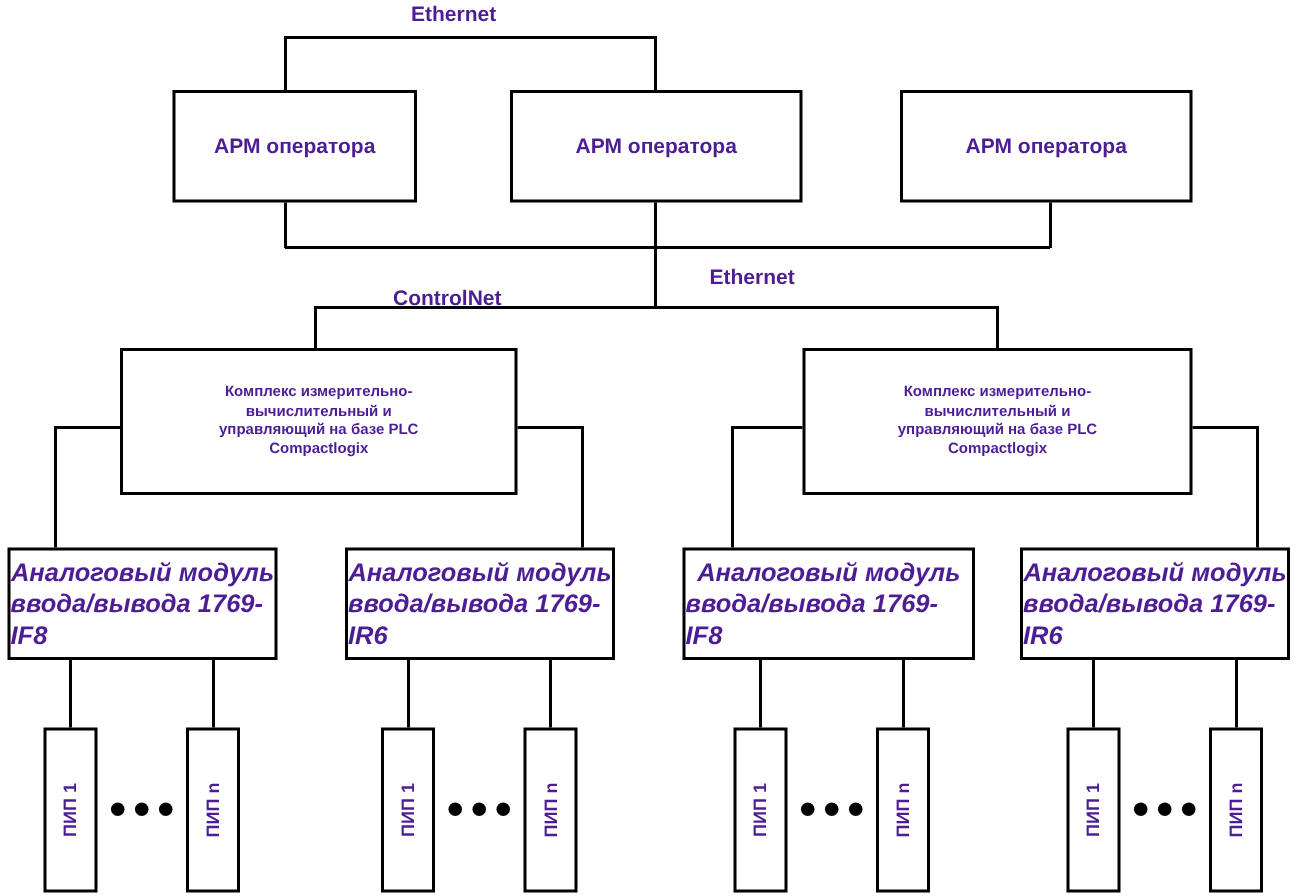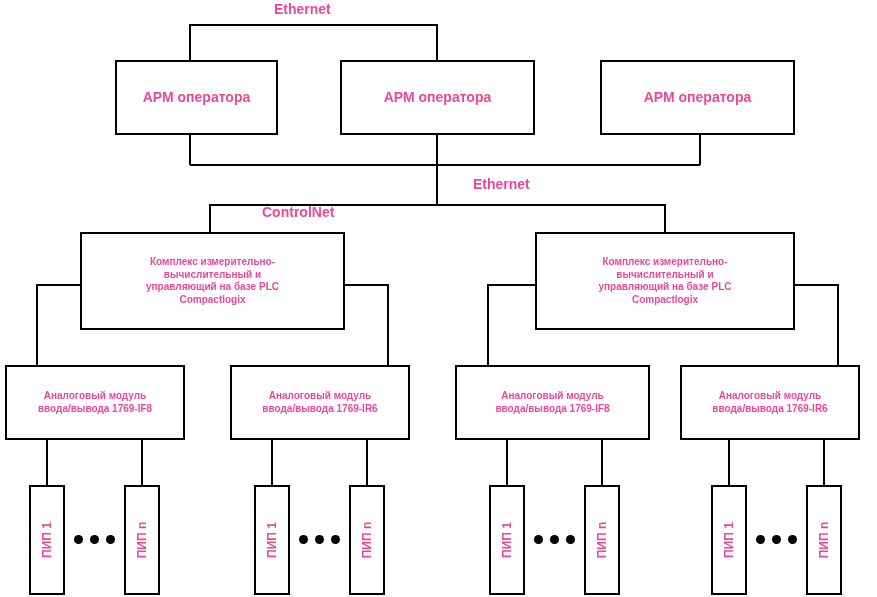--- a/index.html
+++ b/index.html
@@ -2,21 +2,21 @@
 <html><head>
 <meta charset="utf-8">
 <style>
   html, body { margin: 0; padding: 0; background: #ffffff; }
   .stage {
     position: relative;
     width: 877px;
     height: 597px;
     background: #ffffff;
     font-family: "Liberation Sans", sans-serif;
-    color: #ec4899;
+    color: #4c1d95;
     overflow: hidden;
   }
   .lines-layer {
     position: absolute;
     left: 0; top: 0;
     width: 877px; height: 597px;
     z-index: 1;
   }
   .box {
     position: absolute;
@@ -26,21 +26,21 @@
     display: flex;
     flex-direction: column;
     align-items: center;
     justify-content: center;
     font-weight: bold;
     z-index: 2;
     line-height: 1.25;
   }
   .ws-box { font-size: 14px; }
   .plc-box { font-size: 10px; }
-  .mod-box { font-size: 10px; }
+  .mod-box { font-size: 17px; font-style: italic; }
   .sensor-box {
     position: absolute;
     box-sizing: border-box;
     width: 36px;
     height: 110px;
     border: 2px solid #000000;
     background: #ffffff;
     display: flex;
     align-items: center;
     justify-content: center;
@@ -108,21 +108,21 @@
       <line x1="367" y1="439" x2="367" y2="486"></line>
       <line x1="507" y1="439" x2="507" y2="486"></line>
       <line x1="602" y1="439" x2="602" y2="486"></line>
       <line x1="729" y1="439" x2="729" y2="486"></line>
       <line x1="824" y1="439" x2="824" y2="486"></line>
     </g>
   </svg>
 
   <div class="netlabel" style="left:274px; top:1px;">Ethernet</div>
   <div class="netlabel" style="left:473px; top:176px;">Ethernet</div>
-  <div class="netlabel" style="left:262px; top:204px;">ControlNet</div>
+  <div class="netlabel" style="left:262px; top:190px;">ControlNet</div>
 
   <div class="box ws-box" style="left:115px; top:60px; width:163px; height:75px;">
     <span>АРМ оператора</span>
   </div>
   <div class="box ws-box" style="left:340px; top:60px; width:195px; height:75px;">
     <span>АРМ оператора</span>
   </div>
   <div class="box ws-box" style="left:600px; top:60px; width:195px; height:75px;">
     <span>АРМ оператора</span>
   </div>

